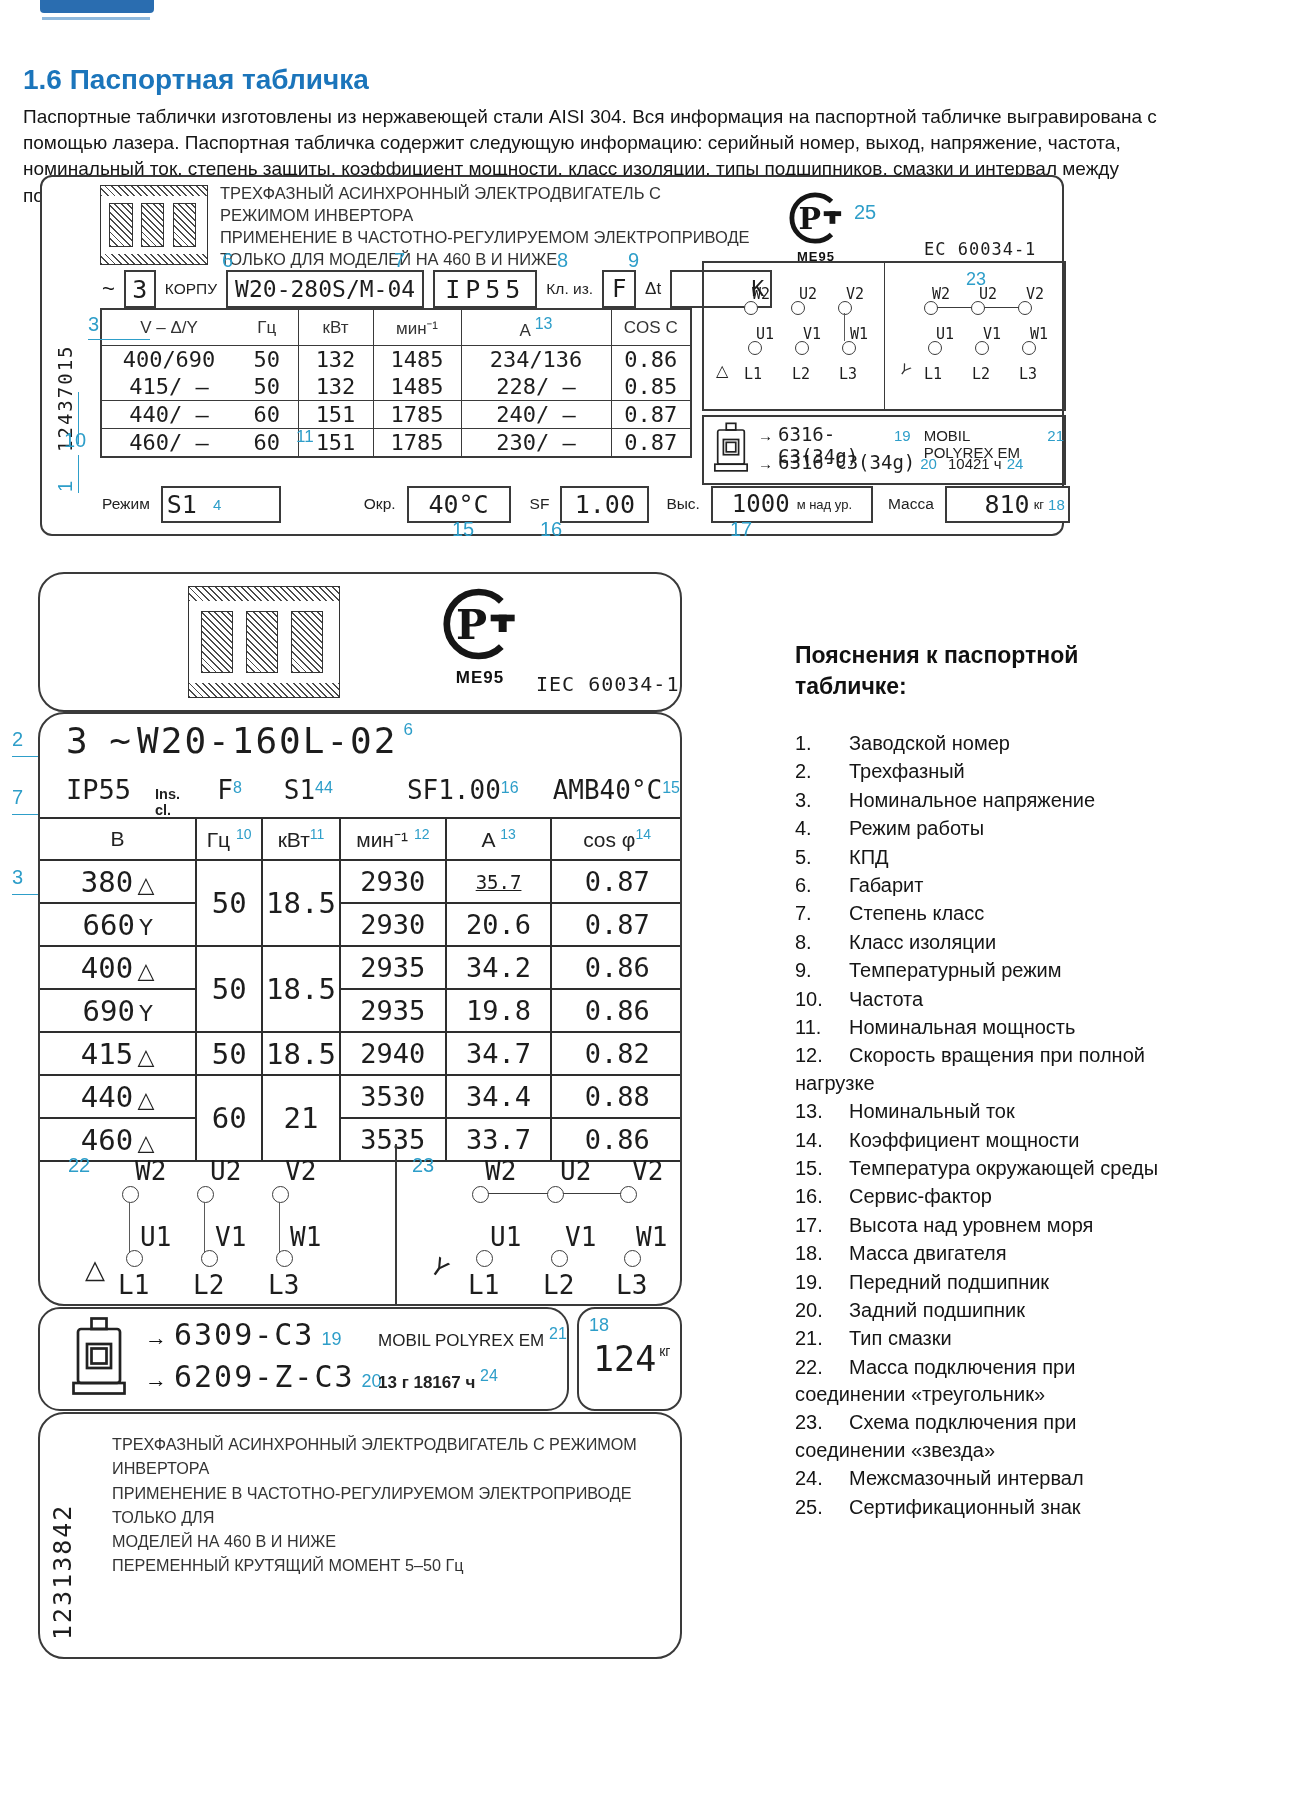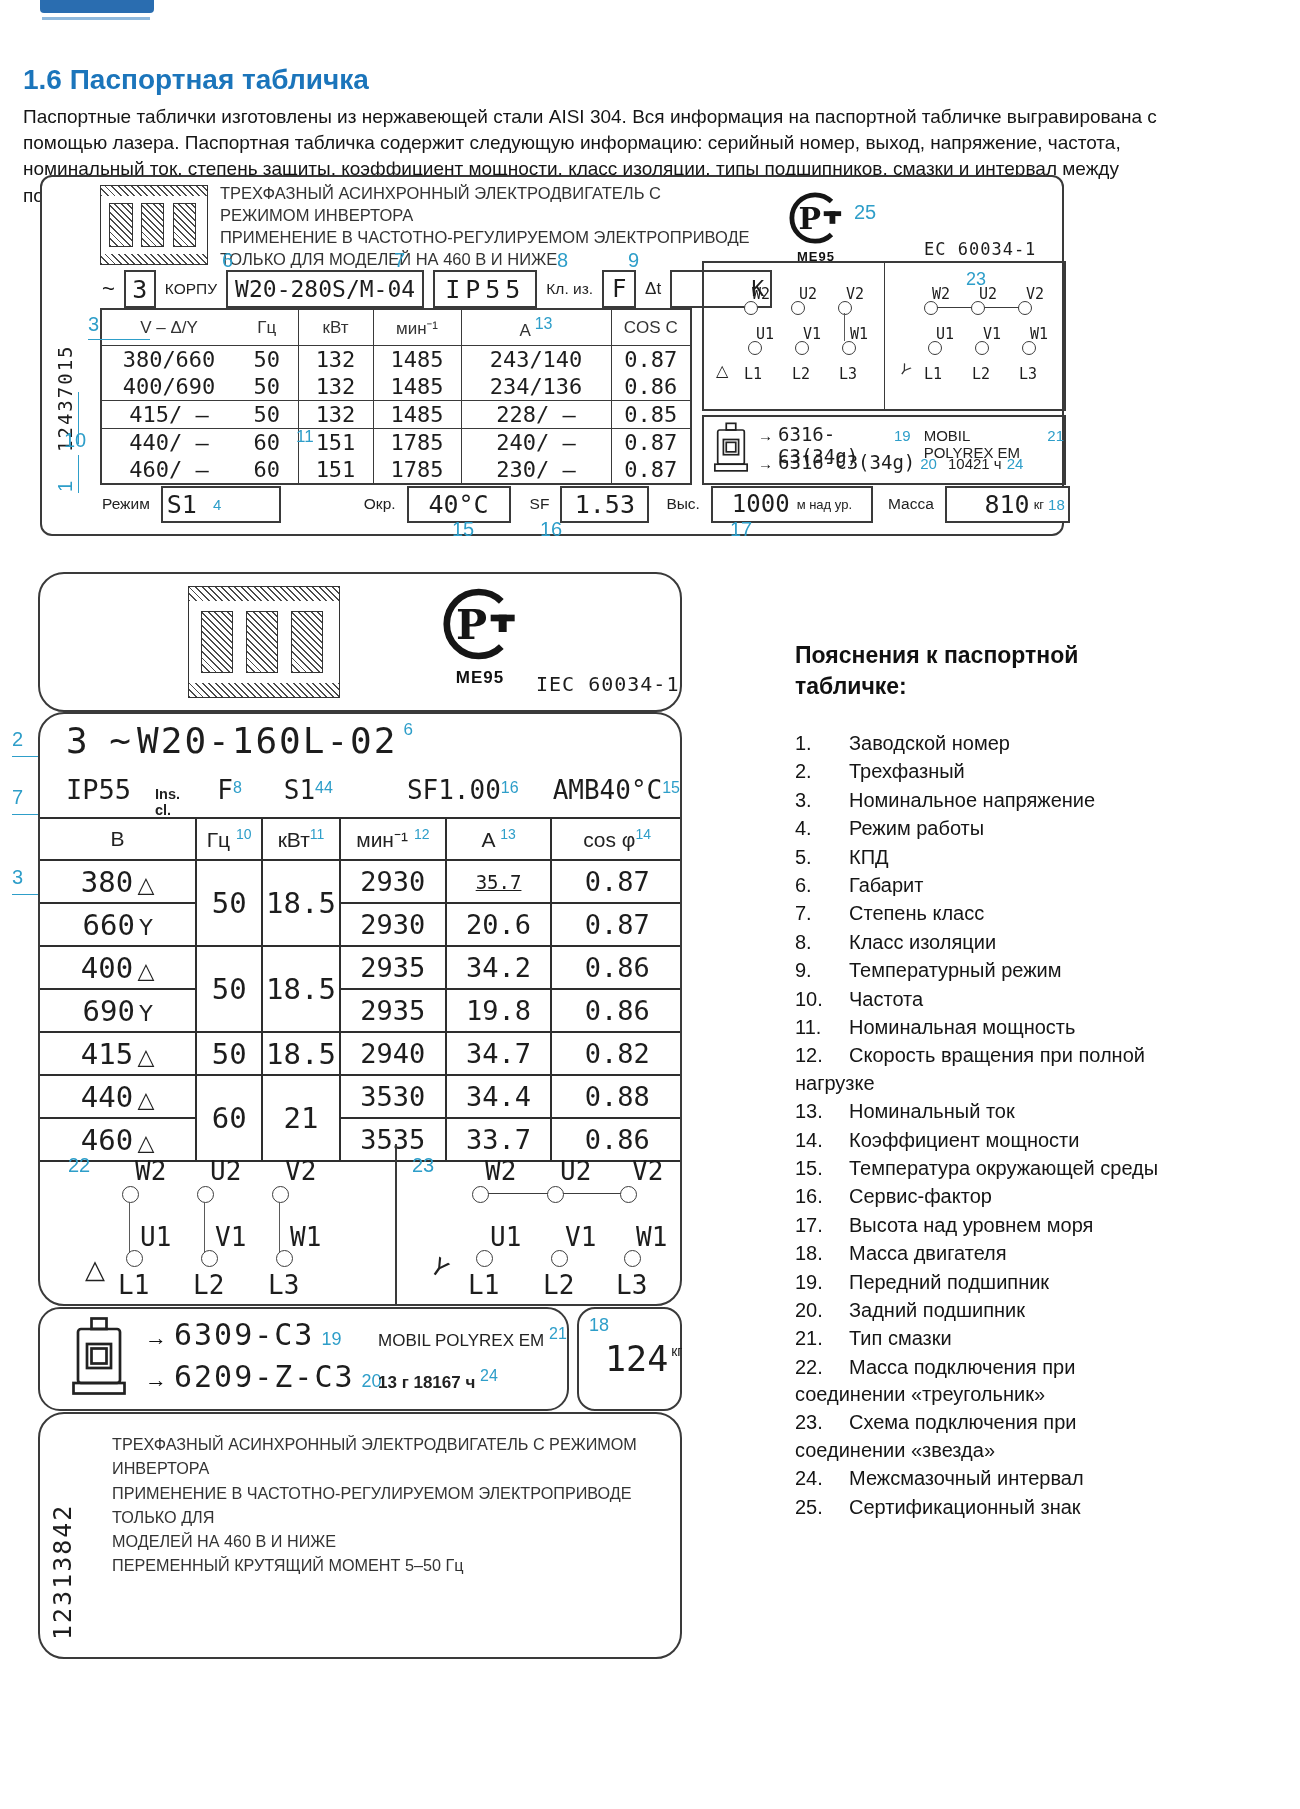--- a/index.html
+++ b/index.html
@@ -126,28 +126,20 @@
           <th>V – Δ/Y</th>
           <th>Гц</th>
           <th>кВт</th>
           <th>мин⁻¹</th>
           <th><span>A</span> <sup class="callout">13</sup></th>
           <th>COS C</th>
         </tr>
       </thead>
       <tbody>
           <tr>
-          <td class="mono">380/660</td>
-          <td class="mono">50</td>
-          <td class="mono">132</td>
-          <td class="mono">1485</td>
-          <td class="mono">243/140</td>
-          <td class="mono">0.87</td>
-        </tr>
-          <tr>
           <td class="mono">400/690</td>
           <td class="mono">50</td>
           <td class="mono">132</td>
           <td class="mono">1485</td>
           <td class="mono">234/136</td>
           <td class="mono">0.86</td>
         </tr>
           <tr>
           <td class="mono">415/ –</td>
           <td class="mono">50</td>
@@ -248,21 +240,21 @@
 
     <div class="abs" style="left:60px;top:309px;display:flex;align-items:center;gap:11px;height:36px;">
       <span class="lblsm">Режим</span>
       <span class="sbox" style="width:112px;height:33px;justify-content:flex-start;padding-left:4px;gap:16px;">
         <span class="mono" style="font-size:25px;">S1</span>
         <sup class="callout" style="font-size:15px;">4</sup>
       </span>
       <span class="lblsm" style="margin-left:72px;">Окр.</span>
       <span class="sbox mono" style="width:100px;height:33px;font-size:25px;">40°C</span>
       <span class="lblsm" style="margin-left:8px;">SF</span>
-      <span class="sbox mono" style="width:85px;height:33px;font-size:25px;">1.53</span>
+      <span class="sbox mono" style="width:85px;height:33px;font-size:25px;">1.00</span>
       <span class="lblsm" style="margin-left:6px;">Выс.</span>
       <span class="sbox" style="width:158px;height:33px;gap:7px;">
         <span class="mono" style="font-size:24px;">1000</span>
         <span class="lblsm" style="font-size:13px;">м над ур.</span>
       </span>
       <span class="lblsm" style="margin-left:4px;">Масса</span>
       <span class="sbox" style="width:118px;height:33px;justify-content:flex-end;padding-right:3px;gap:4px;">
         <span class="mono" style="font-size:25px;">810</span>
         <span class="lblsm" style="font-size:13px;">кг</span>
         <sup class="callout" style="font-size:15px;">18</sup>
@@ -449,21 +441,21 @@
     <div class="abs" style="left:105px;top:50px;display:flex;align-items:baseline;gap:7px;">
       <span style="font-size:22px;">→</span>
       <span class="mono" style="font-size:30px;letter-spacing:2px;">6209-Z-C3</span>
       <sup class="callout" style="font-size:18px;">20</sup>
     </div>
     <span class="abs" style="left:338px;top:58px;font-size:17px;color:#222;font-weight:bold;text-align:center;"><span>13 г 18167 ч</span> <sup class="callout" style="font-size:16px;font-weight:normal;">24</sup></span>
   </div>
 
   <div class="rplate" style="left:577px;top:1307px;width:101px;height:100px;border-radius:18px;">
     <span class="cl" style="left:10px;top:6px;font-size:18px;">18</span>
-    <div class="abs" style="left:26px;top:30px;display:flex;align-items:flex-start;gap:3px;">
+    <div class="abs" style="left:14px;top:30px;display:flex;align-items:flex-start;gap:3px;">
       <span class="mono" style="font-size:35px;">124</span>
       <span style="font-size:14px;color:#222;margin-top:4px;">кг</span>
     </div>
   </div>
 
   <div class="rplate" style="left:38px;top:1412px;width:640px;height:243px;">
     <span class="vtext mono abs" style="left:8px;top:16px;height:210px;font-size:25px;letter-spacing:2px;">12313842</span>
     <div class="abs" style="left:72px;top:18px;width:560px;font-size:16.2px;line-height:1.5;color:#333;">
       <div>ТРЕХФАЗНЫЙ АСИНХРОННЫЙ ЭЛЕКТРОДВИГАТЕЛЬ С РЕЖИМОМ ИНВЕРТОРА</div>
       <div>ПРИМЕНЕНИЕ В ЧАСТОТНО-РЕГУЛИРУЕМОМ ЭЛЕКТРОПРИВОДЕ ТОЛЬКО ДЛЯ</div>

